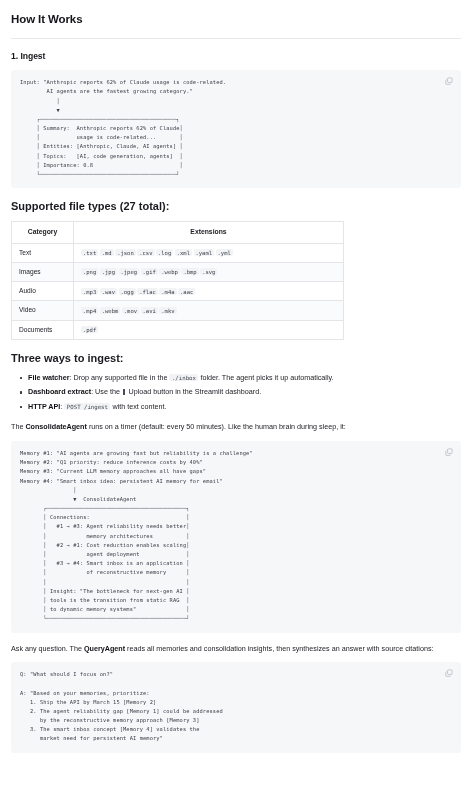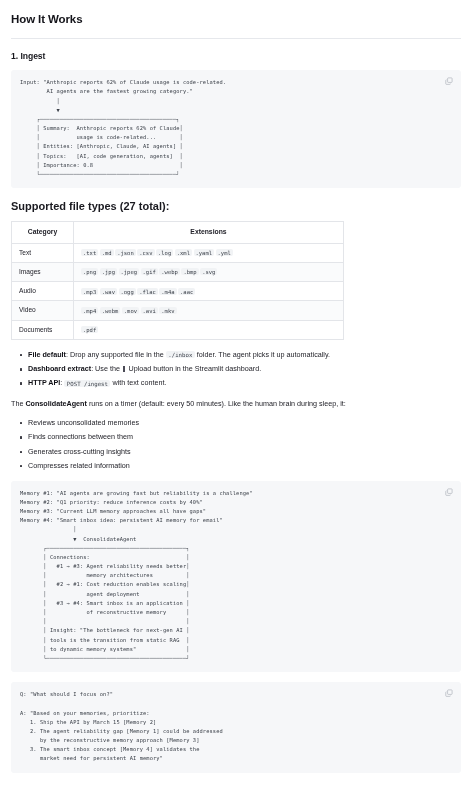--- a/index.html
+++ b/index.html
@@ -211,36 +211,31 @@
             <td><code class="chip">.mp4</code><code class="chip">.webm</code><code class="chip">.mov</code><code class="chip">.avi</code><code class="chip">.mkv</code></td>
           </tr>
           <tr>
             <td class="cat">Documents</td>
             <td><code class="chip">.pdf</code></td>
           </tr>
         </tbody>
     </table>
   </div>
 
+  <p class="lead-small">Three ways to ingest:</p>
 
   <ul class="bullets" id="ways-list">
-      <li><b>File default</b>: Drop any supported file in the <code class="inline">./inbox</code> folder. The agent picks it up automatically.</li>
+      <li><b>File watcher</b>: Drop any supported file in the <code class="inline">./inbox</code> folder. The agent picks it up automatically.</li>
       <li><b>Dashboard extract</b>: Use the <span class="glyph-box"></span> Upload button in the Streamlit dashboard.</li>
       <li><b>HTTP API</b>: <code class="inline">POST /ingest</code> with text content.</li>
     </ul>
 
 
   <p class="para"><span>The </span><b>ConsolidateAgent</b><span> runs on a timer (default: every 50 minutes). Like the human brain during sleep, it:</span></p>
 
-  <ul class="bullets" id="cons-list">
-      <li>Reviews unconsolidated memories</li>
-      <li>Finds connections between them</li>
-      <li>Generates cross-cutting insights</li>
-      <li>Compresses related information</li>
-    </ul>
 
   <div class="codeblock">
     <pre class="code">Memory #1: "AI agents are growing fast but reliability is a challenge"
 Memory #2: "Q1 priority: reduce inference costs by 40%"
 Memory #3: "Current LLM memory approaches all have gaps"
 Memory #4: "Smart inbox idea: persistent AI memory for email"
                 │
                 ▼  ConsolidateAgent
        ┌──────────────────────────────────────────┐
        │ Connections:                             │
@@ -257,20 +252,21 @@
        └──────────────────────────────────────────┘</pre>
     <span class="copy-icon">
       <svg viewBox="0 0 16 16" fill="none" stroke="#6b7280" stroke-width="1.3">
         <rect x="5.2" y="1.8" width="9" height="9" rx="1.3"></rect>
         <path d="M10.8 13.4a1.3 1.3 0 0 1-1.3 1.3H2.9a1.3 1.3 0 0 1-1.3-1.3V6.8a1.3 1.3 0 0 1 1.3-1.3"></path>
       </svg>
     </span>
   </div>
 
 
+  <p class="para"><span>Ask any question. The </span><b>QueryAgent</b><span> reads all memories and consolidation insights, then synthesizes an answer with source citations:</span></p>
 
   <div class="codeblock">
     <pre class="code">Q: "What should I focus on?"
 
 A: "Based on your memories, prioritize:
    1. Ship the API by March 15 [Memory 2]
    2. The agent reliability gap [Memory 1] could be addressed
       by the reconstructive memory approach [Memory 3]
    3. The smart inbox concept [Memory 4] validates the
       market need for persistent AI memory"</pre>

